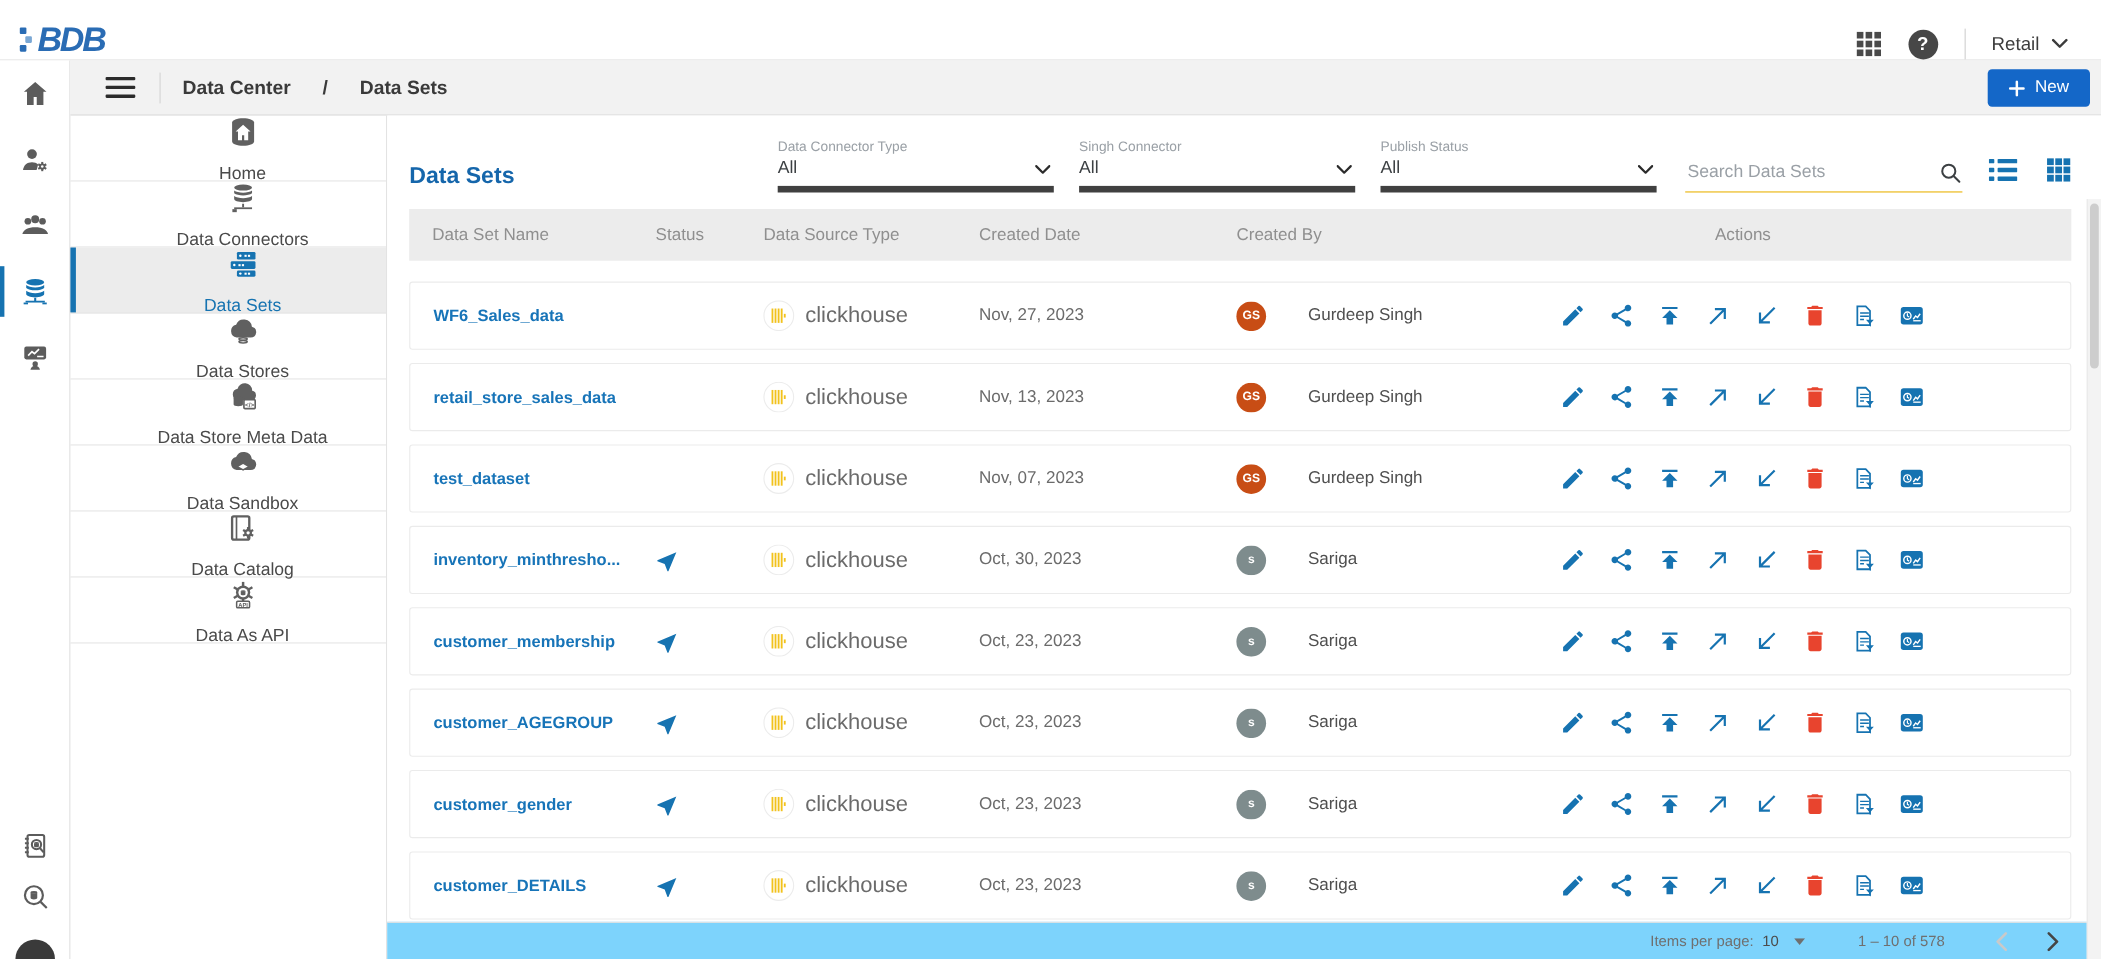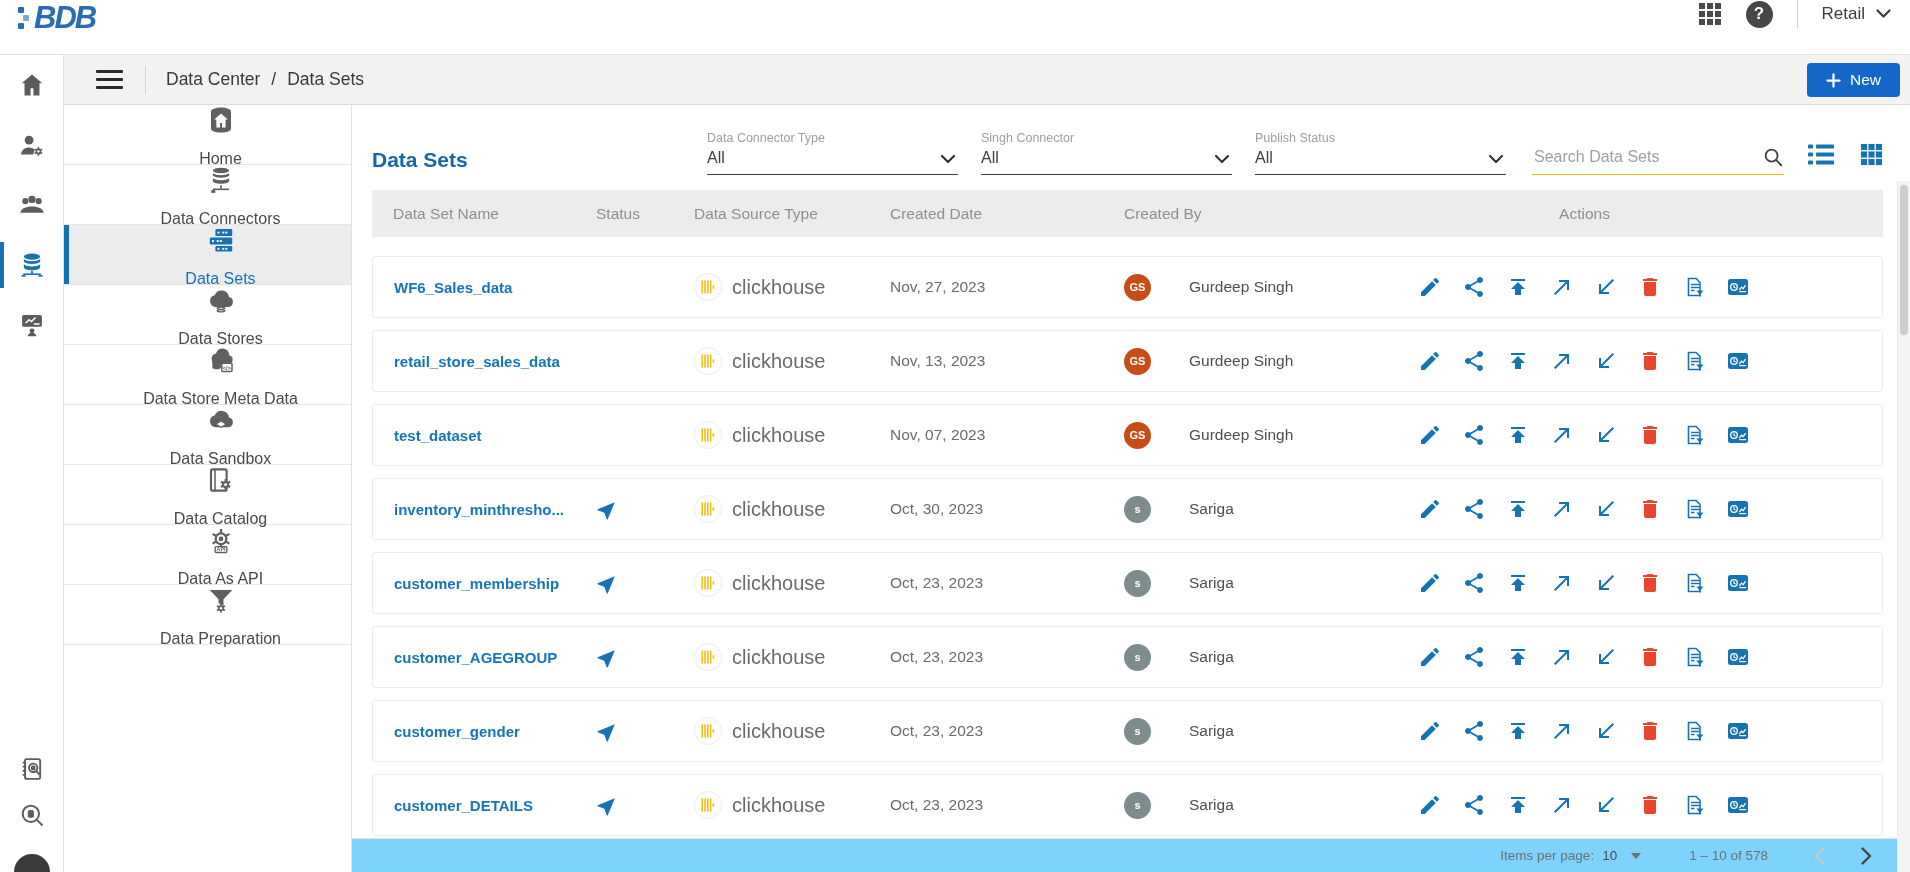--- a/index.html
+++ b/index.html
@@ -3,21 +3,21 @@
 <meta charset="utf-8">
 <style>
   * { box-sizing: border-box; }
   html,body { margin:0; padding:0; }
   body {
     width:1910px; height:872px; overflow:hidden; background:#fff;
     font-family:"Liberation Sans", sans-serif; color:#3c3c3c;
   }
   
   .topbar { height:55px; background:#fff; border-bottom:1px solid #e2e2e2;
-    display:flex; align-items:flex-start; padding:0 19px 0 18px; }
+    display:flex; align-items:flex-end; padding:0 30px 0 18px; }
   .logo { display:flex; align-items:center; gap:3px; cursor:pointer; }
   .logo-marks { display:flex; flex-direction:column; gap:2px; margin-right:2px; }
   .logo-marks span { width:6px; height:6px; background:#2a6cb4; border-radius:1px; }
   .logo-marks span:nth-child(2){ margin-left:5px; background:#7aa7d4; }
   .logo-text { font-size:31px; font-weight:bold; font-style:italic; color:#2a6cb4; letter-spacing:-2px; }
   .topbar-right { margin-left:auto; display:flex; align-items:center; gap:24px; }
   .icon-btn { cursor:pointer; display:flex; align-items:center; }
   .help-circle { width:27px; height:27px; border-radius:50%; background:#474747; color:#fff;
     display:flex; align-items:center; justify-content:center; font-weight:bold; font-size:17px; cursor:pointer;}
   .vdiv { width:1px; height:28px; background:#cfcfcf; }
@@ -39,41 +39,41 @@
     font-weight:bold; font-size:13px; letter-spacing:1px; cursor:pointer; }
 
   .right-col { flex:1; display:flex; flex-direction:column; min-width:0; }
 
   
   .subbar { height:50px; background:#f2f2f2; border-bottom:1px solid #dcdcdc;
     display:flex; align-items:center; position:relative; flex:none; }
   .hamburger { margin-left:32px; width:27px; display:flex; flex-direction:column; gap:5px; cursor:pointer; }
   .hamburger span { height:3px; background:#2b2b2b; border-radius:1px; }
   .vdiv2 { width:1px; height:28px; background:#d3d3d3; margin-left:22px; }
-  .breadcrumb { margin-left:20px; font-size:17.5px; color:#3a3a3a; display:flex; gap:11px; align-items:flex-start;}
+  .breadcrumb { margin-left:20px; font-size:17.5px; color:#3a3a3a; display:flex; gap:29px; align-items:flex-start;font-weight:bold;}
   .breadcrumb .crumb { cursor:pointer; }
   .new-btn { position:absolute; right:10px; top:8px; height:34px; padding:0 19px;
     background:#1467c8; color:#fff; border:none; border-radius:4px; font-size:15.5px;
     font-family:inherit; display:flex; align-items:center; gap:9px; cursor:pointer; }
 
   
   .content-row { flex:1; display:flex; min-height:0; }
   .sidebar { width:288px; background:#fff; border-right:1px solid #e0e0e0; flex:none; }
   .side-item { height:60px; border-bottom:1px solid #e5e5e5; display:flex; align-items:center;
     padding-left:26px; gap:15px; font-size:16px; color:#4a4a4a; cursor:pointer; position:relative;flex-direction:column; }
   .side-item svg { width:30px; height:30px; flex:none; }
   .side-item.active { background:#ececec; color:#1673b1; }
   .side-item.active::before { content:""; position:absolute; left:0; top:0; bottom:0; width:5px; background:#1673b1; }
 
   
   .main { flex:1; position:relative; background:#fff; padding:0 27px 0 20px; min-width:0; }
   .main-header { height:85px; display:flex; align-items:flex-end; padding-bottom:15px; }
   .page-title { margin:0; font-size:21px; font-weight:bold; color:#1566ab; padding-bottom:3px; }
   .filters { margin-left:auto; display:flex; align-items:flex-end; }
-  .filter { width:251px; border-bottom:1px solid #404040; padding-bottom:7px; position:relative;
+  .filter { width:251px; border-bottom:6px solid #404040; padding-bottom:7px; position:relative;
     cursor:pointer; margin-left:23px; }
   .flabel { display:block; font-size:12.5px; color:#9aa0a6; margin-bottom:4px; }
   .fvalue { font-size:16px; color:#3c4043; }
   .filter .chev { position:absolute; right:3px; bottom:10px; }
   .searchbox { width:252px; margin-left:26px; border-bottom:1px solid #eab308;
     display:flex; align-items:center; padding-bottom:6px; }
   .searchbox input { border:none; outline:none; flex:1; min-width:0; font-size:16px; color:#3c4043;
     font-family:inherit; background:transparent; }
   .searchbox input::placeholder { color:#9aa0a6; }
   .view-toggles { display:flex; gap:26px; margin-left:24px; padding-bottom:9px; }
@@ -346,33 +346,20 @@
                 <rect x="11.1" y="3.2" width="1.8" height="15.6" transform="rotate(120 12 11)"></rect>
                 <circle cx="12" cy="11" r="5.2"></circle>
                 <circle cx="12" cy="11" r="3.4" fill="#fff"></circle>
                 <ellipse cx="12" cy="9.9" rx="1.7" ry="0.7"></ellipse>
                 <path d="M10.3 9.9v2.3c0 .4.8.7 1.7.7s1.7-.3 1.7-.7V9.9c-.4.4-1 .5-1.7.5s-1.3-.1-1.7-.5z"></path>
               </g>
               <rect x="7.3" y="17.3" width="9.4" height="4.7" rx="0.8" fill="#fff" stroke="#606060" stroke-width="1.1"></rect>
               <text x="12" y="21.1" font-size="4.2" font-weight="bold" text-anchor="middle" fill="#606060">API</text>
             </svg>
           <span>Data As API</span>
-        </div>
-        <div class="side-item">
-          <svg viewBox="0 0 24 24">
-              <path fill="#606060" d="M3 4h18l-7 7.3v5.2l-4-2.1v-3.1z"></path>
-              <g fill="#606060">
-                <rect x="11.3" y="14.9" width="1.4" height="7.2"></rect>
-                <rect x="11.3" y="14.9" width="1.4" height="7.2" transform="rotate(60 12 18.5)"></rect>
-                <rect x="11.3" y="14.9" width="1.4" height="7.2" transform="rotate(120 12 18.5)"></rect>
-                <circle cx="12" cy="18.5" r="2.3"></circle>
-                <circle cx="12" cy="18.5" r="1" fill="#fff"></circle>
-              </g>
-            </svg>
-          <span>Data Preparation</span>
         </div>
       </aside>
 
       <main class="main">
         <div class="main-header">
           <h1 class="page-title">Data Sets</h1>
           <div class="filters">
             <div class="filter">
               <span class="flabel">Data Connector Type</span>
               <span class="fvalue">All</span>

